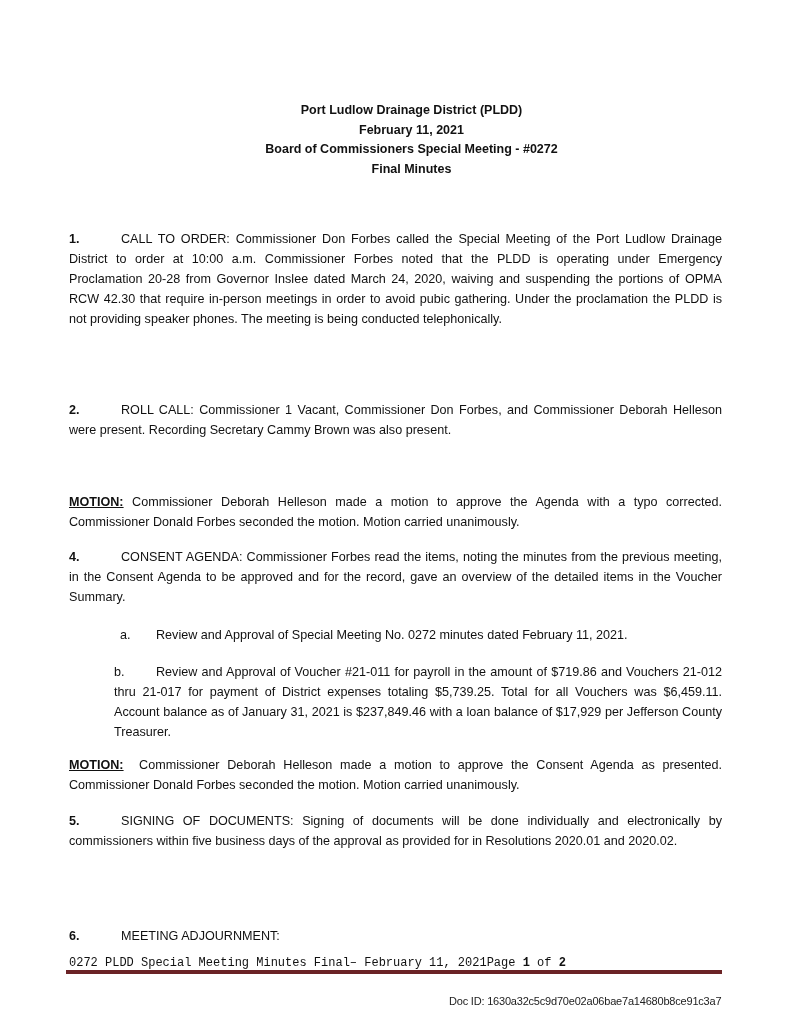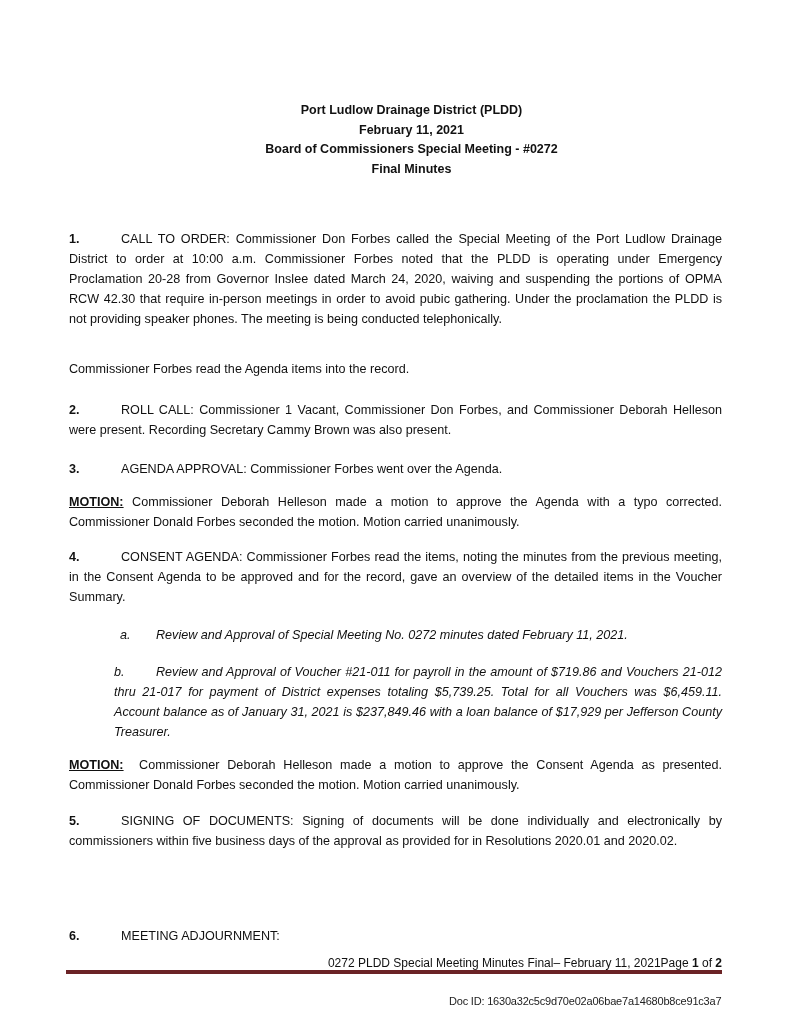--- a/index.html
+++ b/index.html
@@ -6,54 +6,48 @@
   body { width: 791px; height: 1024px; position: relative; overflow: hidden;
          font-family: "Liberation Sans", sans-serif; color: #111; }
   .page { position: absolute; left: 0; top: 0; width: 791px; height: 1024px; }
   .header { position: absolute; top: 101px; left: 0; width: 791px; text-align: center;
             font-weight: bold; font-size: 12.5px; line-height: 19.5px; margin-left: 16px; }
   .body { position: absolute; left: 69px; width: 653px; font-size: 12.6px; line-height: 20px; }
   p { margin: 0; text-align: justify; }
   .num { display: inline-block; width: 52px; font-weight: bold; }
   .b { font-weight: normal; }
   .u { font-weight: bold; text-decoration: underline; }
-  .sub { padding-left: 0; font-style: italic; }
+  .sub { padding-left: 0; }
   .sub .lbl { display: inline-block; width: 36px; }
   .footer-text { position: absolute; top: 956px; left: 69px; width: 653px; font-size: 12px;
-                 display: flex; justify-content: flex-end; }
+                 display: flex; justify-content: flex-start; font-family: Liberation Mono, monospace; }
   .footer-rule { position: absolute; top: 970px; left: 66px; width: 656px; height: 4px; background: #6b2326; }
   .docid { position: absolute; top: 995px; left: 449px; font-size: 11px; font-family: Liberation Sans, sans-serif; color: #222; letter-spacing: -0.2px; }
 </style>
 </head>
 <body>
 
 <div class="page">
 
   <div class="header">
     <div>Port Ludlow Drainage District (PLDD)</div>
     <div>February 11, 2021</div>
     <div>Board of Commissioners Special Meeting - #0272</div>
     <div>Final Minutes</div>
   </div>
 
   <div class="body" style="top:229px;">
     <p><span class="num">1.</span><span class="b">CALL TO ORDER:</span> <span>Commissioner Don Forbes called the Special Meeting of the Port Ludlow Drainage District to order at 10:00 a.m. Commissioner Forbes noted that the PLDD is operating under Emergency Proclamation 20-28 from Governor Inslee dated March 24, 2020, waiving and suspending the portions of OPMA RCW 42.30 that require in-person meetings in order to avoid pubic gathering. Under the proclamation the PLDD is not providing speaker phones. The meeting is being conducted telephonically.</span></p>
   </div>
 
-  <div class="body" style="top:359px;">
-    <p>Commissioner Forbes read the Agenda items into the record.</p>
-  </div>
 
   <div class="body" style="top:400px;">
     <p><span class="num">2.</span><span class="b">ROLL CALL:</span> <span>Commissioner 1 Vacant, Commissioner Don Forbes, and Commissioner Deborah Helleson were present. Recording Secretary Cammy Brown was also present.</span></p>
   </div>
 
-  <div class="body" style="top:459px;">
-    <p><span class="num">3.</span><span class="b">AGENDA APPROVAL:</span> <span>Commissioner Forbes went over the Agenda.</span></p>
-  </div>
 
   <div class="body" style="top:492px;">
     <p><span class="u">MOTION:</span> <span>Commissioner Deborah Helleson made a motion to approve the Agenda with a typo corrected. Commissioner Donald Forbes seconded the motion. Motion carried unanimously.</span></p>
   </div>
 
   <div class="body" style="top:547px;">
     <p><span class="num">4.</span><span class="b">CONSENT AGENDA:</span> <span>Commissioner Forbes read the items, noting the minutes from the previous meeting, in the Consent Agenda to be approved and for the record, gave an overview of the detailed items in the Voucher Summary.</span></p>
   </div>
 
   <div class="body sub" style="top:625px; left:120px; width:600px;">

